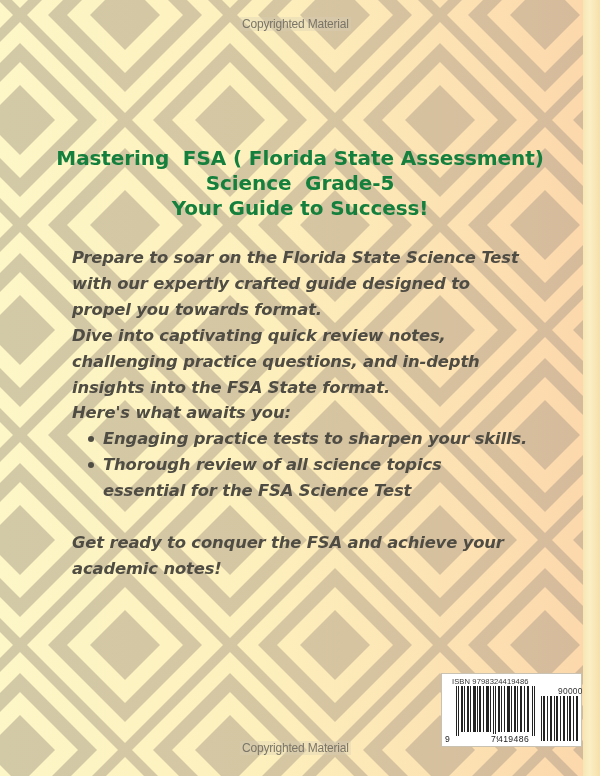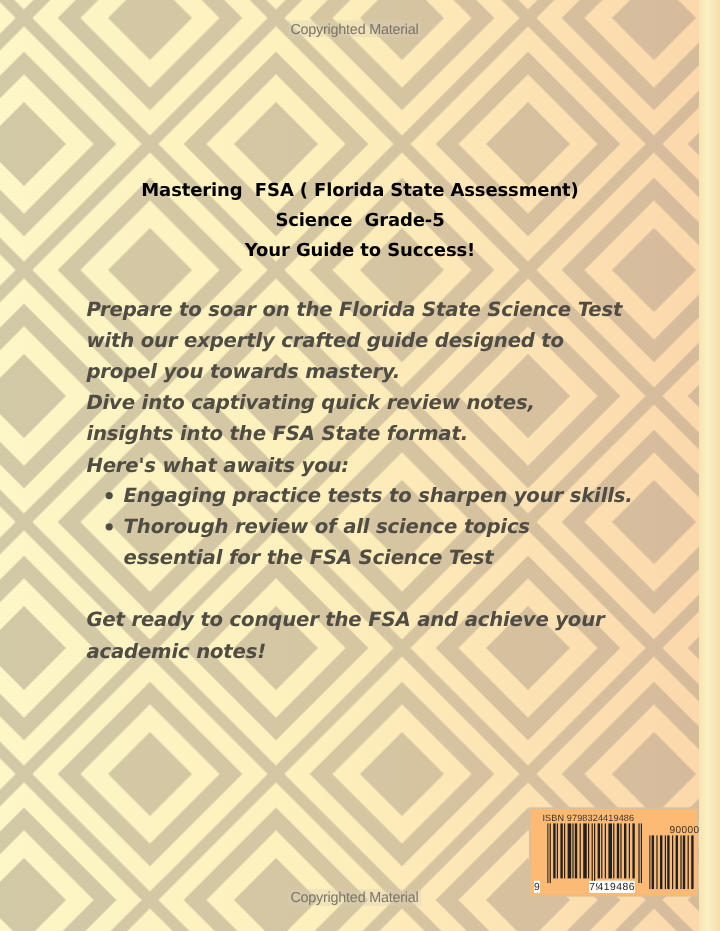--- a/index.html
+++ b/index.html
@@ -16,21 +16,21 @@
   .watermark {
     position: absolute; font-family: "Liberation Sans", sans-serif; font-weight: normal;
     font-size: 12px; color: #7a7568; letter-spacing: -0.2px; line-height: 14px;
     padding: 0 2px; background: rgba(214, 205, 180, 0.35);
   }
   .wm-top { left: 240px; top: 17px; }
   .wm-bottom { left: 240px; top: 741px; }
 
   .title-block {
     position: absolute; left: 0; width: 600px; top: 146px; text-align: center;
-    color: #000000; font-weight: bold; font-size: 15px; line-height: 25px;
+    color: #15803d; font-weight: bold; font-size: 20px; line-height: 25px;
     letter-spacing: -0.1px;
   }
   .title-line { display: block; white-space: pre; }
 
   .body-block {
     position: absolute; left: 72px; top: 245px; width: 500px;
     color: #4f4c44; font-weight: bold; font-size: 16.4px; line-height: 25.9px;
     letter-spacing: -0.15px;
     font-style: italic;
   }
@@ -38,21 +38,21 @@
   .bullets { list-style: none; margin: 0; padding: 0; }
   .bullet-item { position: relative; padding-left: 31px; }
   .bullet-dot {
     position: absolute; left: 16px; top: 10px; width: 6px; height: 6px;
     border-radius: 50%; background: #4f4c44;
   }
   .spacer { height: 26px; }
 
   .barcode-box {
     position: absolute; left: 441px; top: 673px; width: 141px; height: 74px;
-    background: #fdba74; border: 1px solid #c9c2b2; box-sizing: border-box;
+    background: #ffffff; border: 1px solid #c9c2b2; box-sizing: border-box;
   }
   .isbn-label {
     position: absolute; left: 10px; top: 3px; font-family: "Liberation Sans", sans-serif;
     font-size: 7.6px; color: #333; letter-spacing: 0.1px; white-space: nowrap;
   }
   .price-label {
     position: absolute; left: 100px; top: 12px; font-family: "Liberation Sans", sans-serif;
     font-size: 8.4px; color: #333; letter-spacing: 0.3px; padding-left: 16px;
   }
   .barcode-main { position: absolute; left: 14px; top: 12px; width: 80px; height: 50px; }
@@ -110,22 +110,23 @@
 
 <div class="title-block">
   <span class="title-line">Mastering  FSA ( Florida State Assessment)</span>
   <span class="title-line">Science  Grade-5</span>
   <span class="title-line">Your Guide to Success!</span>
 </div>
 
 <div class="body-block">
   <span class="body-line">Prepare to soar on the Florida State Science Test</span>
   <span class="body-line">with our expertly crafted guide designed to</span>
-  <span class="body-line">propel you towards mastery.</span>
+  <span class="body-line">propel you towards format.</span>
   <span class="body-line">Dive into captivating quick review notes,</span>
+  <span class="body-line">challenging practice questions, and in-depth</span>
   <span class="body-line">insights into the FSA State format.</span>
   <span class="body-line">Here's what awaits you:</span>
 
   <ul class="bullets">
     <li class="bullet-item">
       <span class="bullet-dot"></span>
       <span class="body-line">Engaging practice tests to sharpen your skills.</span>
     </li>
     <li class="bullet-item">
       <span class="bullet-dot"></span>

